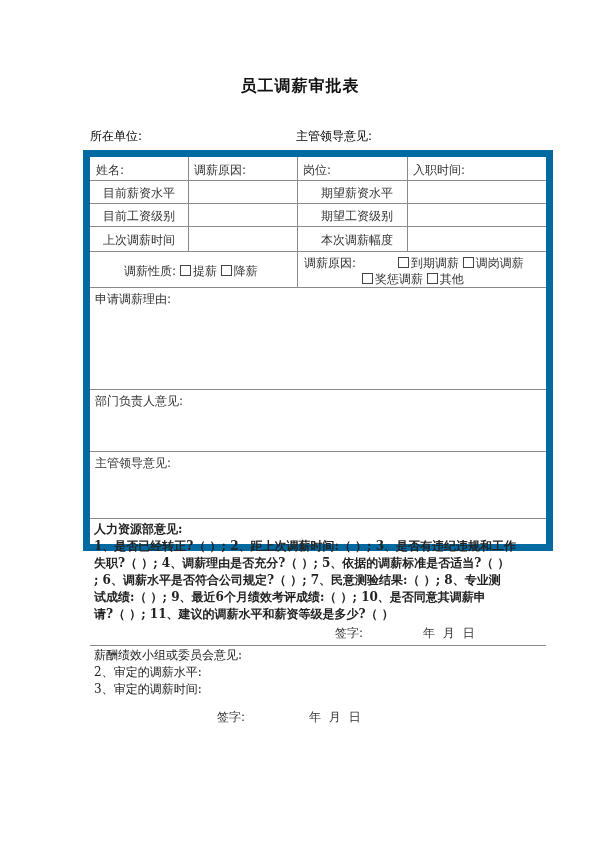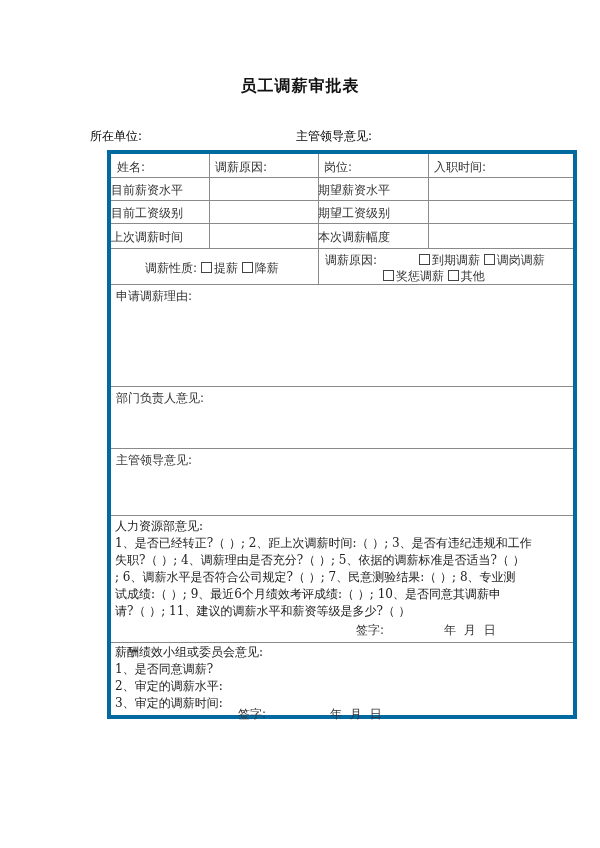--- a/index.html
+++ b/index.html
@@ -10,27 +10,27 @@
   }
   .title {
     position: absolute; left: 0; width: 600px; top: 76px;
     text-align: center; font-family: "DejaVu Serif", "Liberation Serif", serif;
     font-weight: bold; font-size: 16px; color: #111; letter-spacing: 1px;
   }
   .meta {
     position: absolute; top: 128px; font-size: 12px; color: #000000;
   }
   .tbl {
-    position: absolute; left: 83px; top: 150px; width: 470px; height: 569px;
-    border: 4px solid #0369a1; box-sizing: border-box; margin-left: 24px;
+    position: absolute; left: 83px; top: 150px; width: 470px; height: 401px;
+    border: 7px solid #0369a1; box-sizing: border-box;
   }
   .hline { position: absolute; left: 0; right: 0; height: 0; border-top: 1px solid #8a8a8a; }
   .vline { position: absolute; width: 0; border-left: 1px solid #8a8a8a; }
   .cell { position: absolute; font-size: 12px; color: #333; white-space: nowrap; }
-  .center { text-align: left; }
+  .center { text-align: center; }
   .hr-text {
     position: absolute; left: 4px; right: 6px; font-size: 12px; line-height: 17px; color: #222;
     font-family: "DejaVu Serif", "Liberation Serif", serif;
   }
   .box { display: inline-block; width: 9px; height: 9px; border: 1px solid #444; vertical-align: -1px; margin-right: 2px; }
 </style>
 </head>
 <body>
 
 <div class="title">员工调薪审批表</div>
@@ -90,32 +90,31 @@
 
   <div class="cell" style="left:5px; top:134px;">申请调薪理由:</div>
   <div style="position:absolute; left:2px; right:2px; top:150px; height:80px;"></div>
 
   <div class="cell" style="left:5px; top:236px;text-align:right;">部门负责人意见:</div>
   <div style="position:absolute; left:2px; right:2px; top:252px; height:40px;"></div>
 
   <div class="cell" style="left:5px; top:298px;">主管领导意见:</div>
   <div style="position:absolute; left:2px; right:2px; top:314px; height:45px;"></div>
 
-  <div class="hr-text" style="top:364px;">
+  <div class="hr-text" style="top:364px;font-weight:bold;">
     <div>人力资源部意见:</div>
     <div>1、是否已经转正?（  ）; 2、距上次调薪时间:（  ）; 3、是否有违纪违规和工作</div>
     <div>失职?（  ）; 4、调薪理由是否充分?（  ）; 5、依据的调薪标准是否适当?（  ）</div>
     <div>; 6、调薪水平是否符合公司规定?（  ）; 7、民意测验结果:（     ）; 8、专业测</div>
     <div>试成绩:（     ）; 9、最近6个月绩效考评成绩:（     ）; 10、是否同意其调薪申</div>
     <div>请?（  ）; 11、建议的调薪水平和薪资等级是多少?（        ）</div>
   </div>
   <div class="cell" style="left:245px; top:468px;">签字:</div>
   <div class="cell" style="left:333px; top:468px; letter-spacing:2px;">年  月  日</div>
 
   <div class="hr-text" style="top:490px;">
     <div>薪酬绩效小组或委员会意见:</div>
-    <div>1、是否同意调薪?</div>
     <div>2、审定的调薪水平:</div>
     <div>3、审定的调薪时间:</div>
   </div>
   <div class="cell" style="left:127px; top:552px;">签字:</div>
   <div class="cell" style="left:219px; top:552px; letter-spacing:2px;">年  月  日</div>
 </div>
 
 </body></html>

